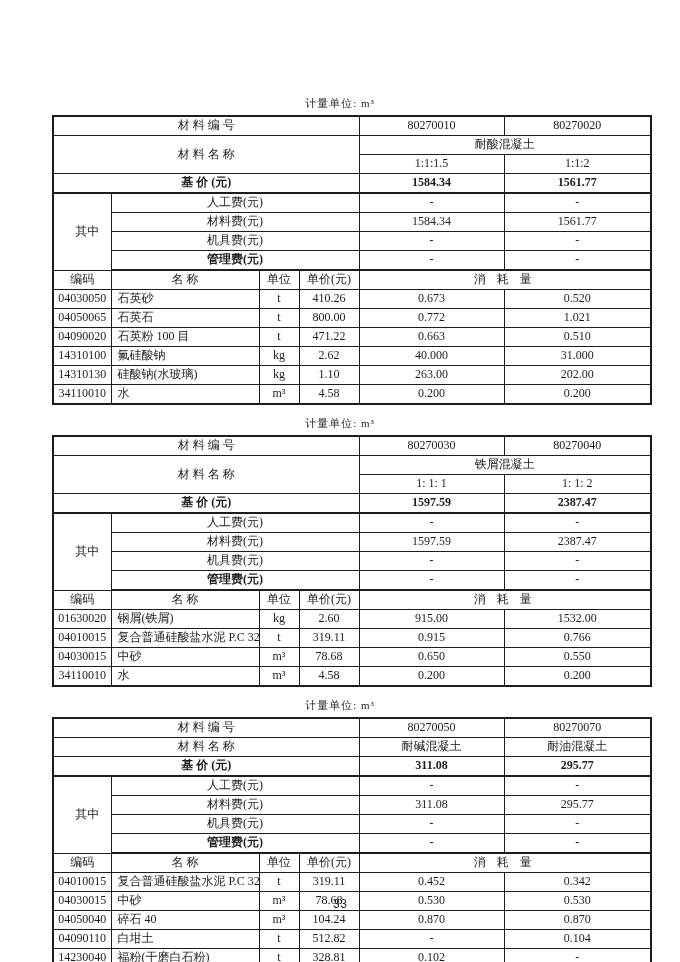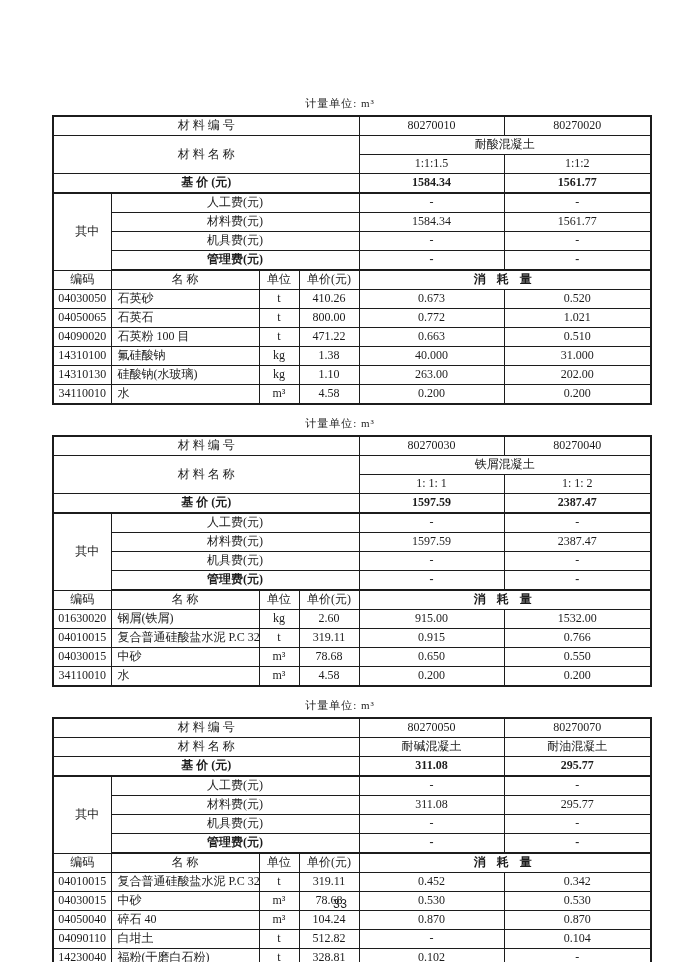--- a/index.html
+++ b/index.html
@@ -20,21 +20,21 @@
     border-collapse:collapse;table-layout:fixed;width:598px;
     border:2px solid #1c1c1c;font-size:12px;
   }
   .price-table td{
     border:1px solid #1c1c1c;height:18px;padding:0 2px;
     text-align:center;vertical-align:middle;overflow:hidden;white-space:nowrap;
     line-height:1.1;
   }
   .price-table tr.thick-bottom td{border-bottom-width:2px;font-weight:bold;}
   .price-table td.name-cell{text-align:left;padding-left:6px;}
-  .price-table td.spread{letter-spacing:4px;font-weight:bold;}
+  .price-table td.spread{letter-spacing:4px;}
   .vertical-label{display:inline-block;width:1.15em;word-break:break-all;line-height:1.6;text-align:center;}
   .page-num{position:absolute;top:898px;left:0;width:680px;text-align:center;font-size:12px;font-family:Liberation Mono, monospace;}
   col.c-code{width:58px;}col.c-name{width:148px;}col.c-unit{width:40px;}
   col.c-price{width:60px;}col.c-v1{width:145px;}col.c-v2{width:147px;}
 </style>
 </head>
 <body>
 
 <div class="sheet">
 
@@ -116,21 +116,21 @@
       <td class="name-cell">石英粉 100 目</td>
       <td>t</td>
       <td>471.22</td>
       <td>0.663</td>
       <td>0.510</td>
     </tr>
     <tr>
       <td>14310100</td>
       <td class="name-cell">氟硅酸钠</td>
       <td>kg</td>
-      <td>1.38</td>
+      <td>2.62</td>
       <td>40.000</td>
       <td>31.000</td>
     </tr>
     <tr>
       <td>14310130</td>
       <td class="name-cell">硅酸钠(水玻璃)</td>
       <td>kg</td>
       <td>1.10</td>
       <td>263.00</td>
       <td>202.00</td>

